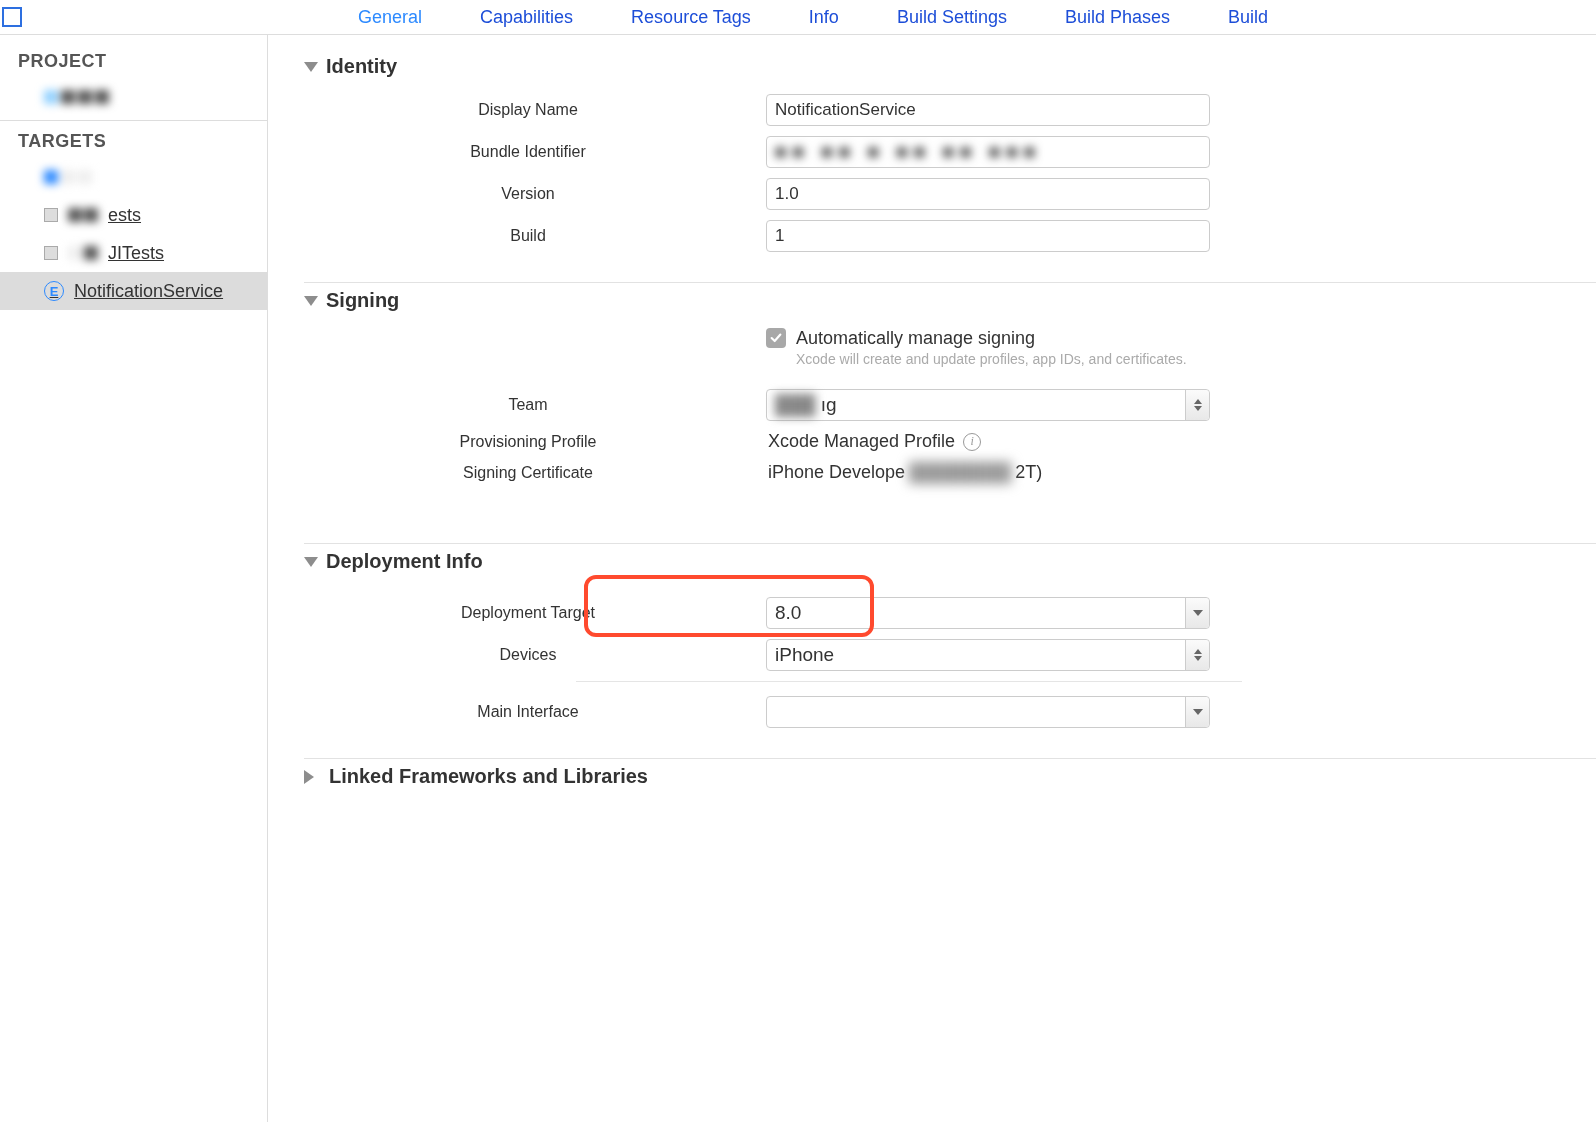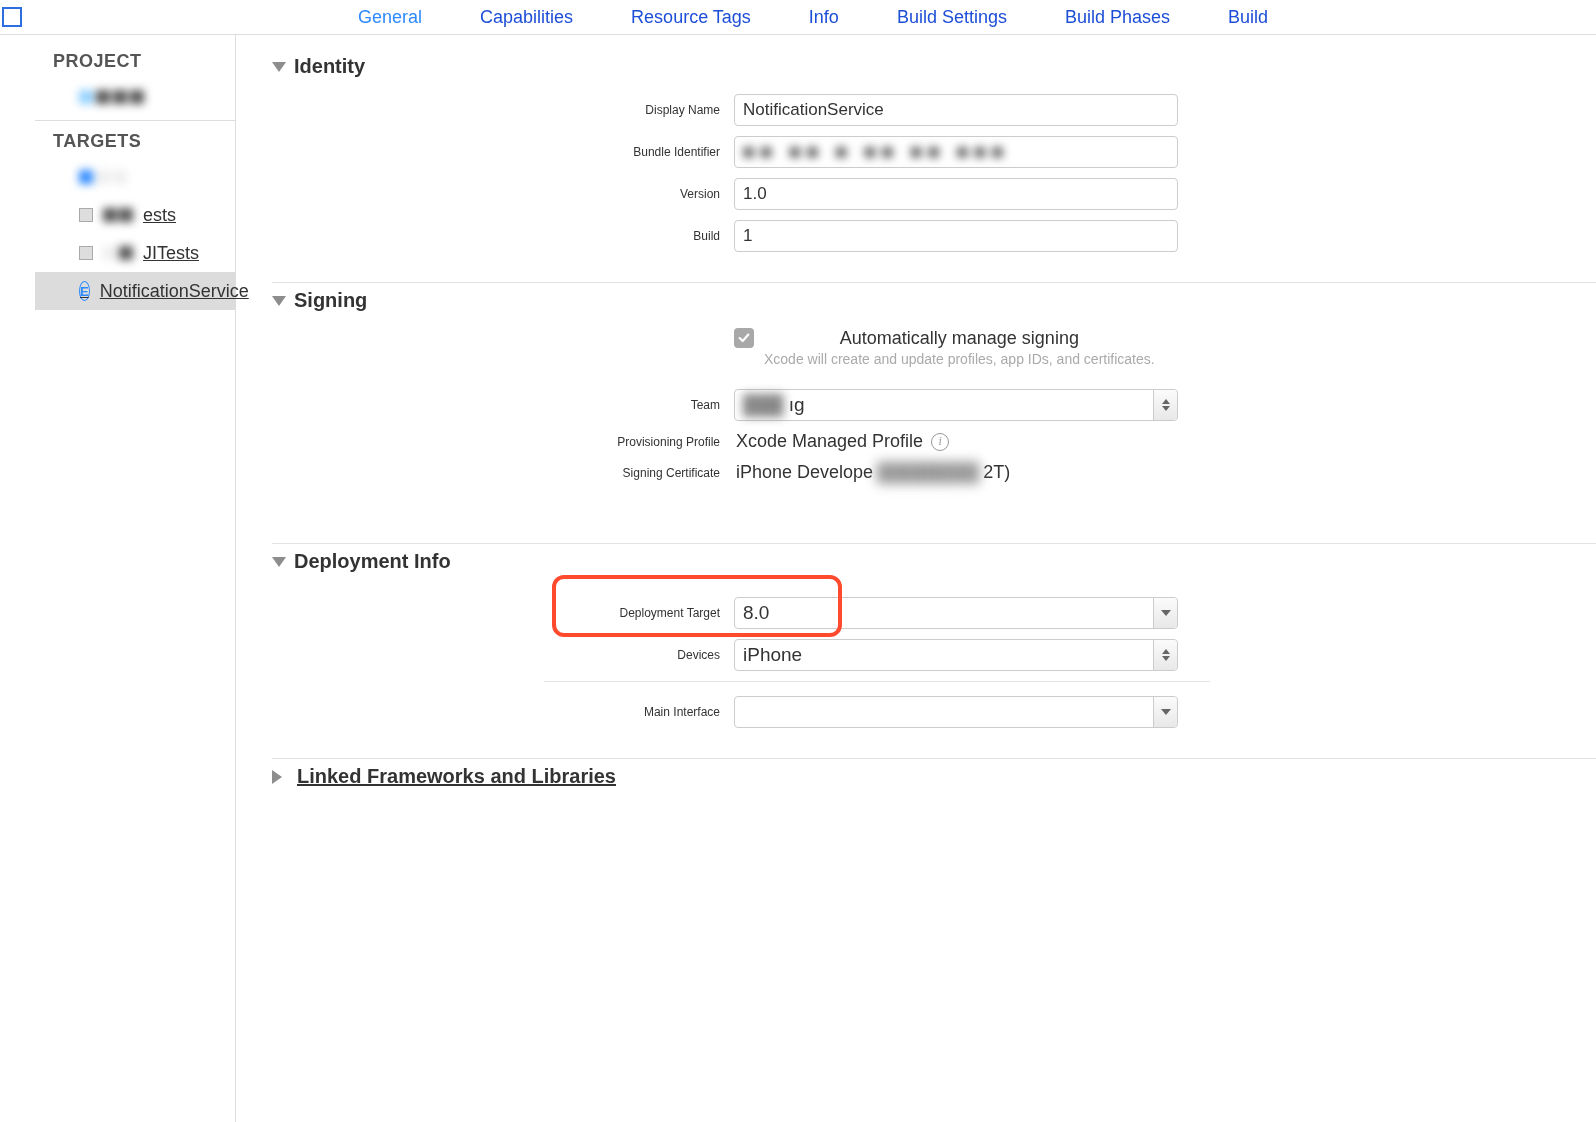--- a/index.html
+++ b/index.html
@@ -33,25 +33,24 @@
   font-size: 18px;
   color: #1d4ed8;
   cursor: pointer;
 }
 .tab-item.active { color: #2d8aff; }
 .layout {
   display: flex;
   height: calc(1122px - 35px);
 }
 .sidebar {
-  width: 236px;
+  width: 268px;
   border-right: 1px solid #ddd;
   padding-top: 10px;
   background: #fff;
-  padding-left: 35px;
 }
 .side-heading {
   font-size: 18px;
   font-weight: 600;
   color: #555;
   letter-spacing: 0.5px;
   padding: 6px 18px;
 }
 .side-item {
   display: flex;
@@ -98,22 +97,22 @@
   border-top:7px solid transparent;
   border-bottom:7px solid transparent;
   border-left:10px solid #8d8d8d;
 }
 .row {
   display:flex; align-items:center;
   margin-bottom: 10px;
 }
 .row-label {
   width: 462px;
-  text-align: right;
-  font-size: 12px;
+  text-align: center;
+  font-size: 16px;
   color: #333;
   padding-right: 14px;
 }
 .row-control { flex: 0 0 444px; }
 input.text {
   width:100%; height:32px;
   border:1px solid #ccc;
   border-radius:4px; padding:0 8px;
   font-size:17px; color:#333; background:#fff;
 }
@@ -266,21 +265,21 @@
         </div>
       </div>
     </div>
     <hr class="section-divider">
 
     <div class="section">
       <div class="section-header">
         <span class="disclosure"></span>
         <span>Signing</span>
       </div>
-      <div class="row" style="align-items:flex-start; margin-bottom:22px;text-align:center;">
+      <div class="row" style="align-items:flex-start; margin-bottom:22px;">
         <div class="row-label"></div>
         <div class="row-control">
           <div class="checkline">
             <span class="checkbox">
               <svg viewBox="0 0 16 16">
                   <path d="M3 8 L6.5 11.5 L13 4" stroke="#fff" stroke-width="2.4" fill="none" stroke-linecap="round" stroke-linejoin="round"></path>
                 </svg>
             </span>
             <div>
               <div class="check-text">Automatically manage signing</div>
@@ -346,21 +345,21 @@
         <div class="row-control">
           <div class="combo">
             <span class="val"></span>
             <span class="arrow"></span>
           </div>
         </div>
       </div>
     </div>
     <hr class="section-divider">
 
-    <div class="section" style="padding-bottom:4px;text-decoration:underline;">
+    <div class="section" style="padding-bottom:4px;">
       <div class="section-header">
         <span class="disclosure closed"></span>
         <span>Linked Frameworks and Libraries</span>
       </div>
     </div>
 
   </div>
 </div>
 
 </body></html>

